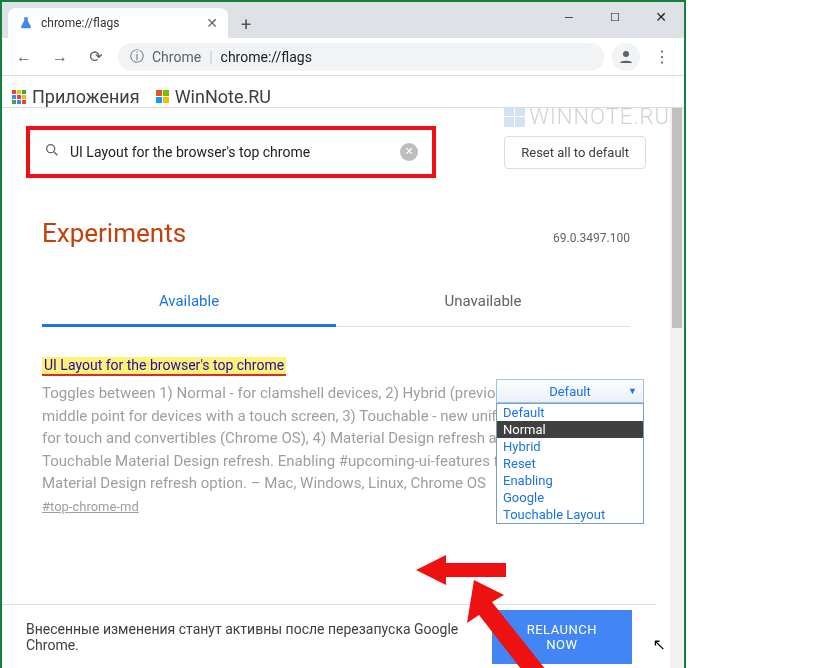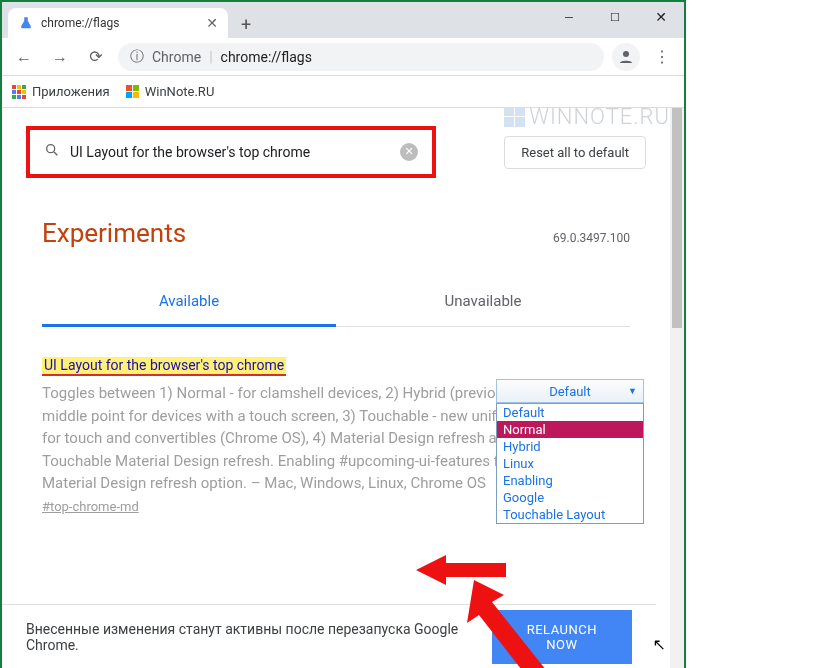--- a/index.html
+++ b/index.html
@@ -20,21 +20,21 @@
 
 
 .toolbar { height: 38px; display: flex; align-items: center; padding: 0 8px; gap: 8px; border-bottom: 1px solid #dadce0; background: #fff;}
 .nav-btn { width: 28px; height: 28px; display: flex; align-items: center; justify-content: center; color: #5f6368; border-radius: 50%; }
 .omnibox { flex: 1; height: 28px; background: #f1f3f4; border-radius: 14px; display: flex; align-items: center; padding: 0 12px; gap: 8px; font-size: 14px; color: #5f6368; }
 .omnibox .divider { color: #c6c6c6; }
 .omnibox .url-text { color: #202124; }
 .user-icon { width: 28px; height: 28px; border-radius: 50%; background: #f1f3f4; display:flex; align-items:center; justify-content:center; }
 
 
-.bookmarks { height: 32px; display: flex; align-items: center; padding: 0 10px; gap: 16px; border-bottom: 1px solid #dadce0; font-size: 13px; color: #3c4043; }
+.bookmarks { height: 32px; display: flex; align-items: flex-end; padding: 0 10px; gap: 16px; border-bottom: 1px solid #dadce0; font-size: 18px; color: #3c4043; }
 .bk-item { display: flex; align-items: center; gap: 6px; }
 .apps-icon { display: grid; grid-template-columns: repeat(3,4px); grid-gap: 1px; }
 .apps-icon span { width:4px; height:4px; background:#5f6368; }
 .apps-icon span:nth-child(1){background:#ea4335;} .apps-icon span:nth-child(2){background:#fbbc05;}
 .apps-icon span:nth-child(3){background:#34a853;} .apps-icon span:nth-child(4){background:#4285f4;}
 .apps-icon span:nth-child(5){background:#ea4335;} .apps-icon span:nth-child(6){background:#fbbc05;}
 .apps-icon span:nth-child(7){background:#34a853;} .apps-icon span:nth-child(8){background:#4285f4;}
 .apps-icon span:nth-child(9){background:#ea4335;}
 .winnote-icon { display: grid; grid-template-columns: repeat(2,6px); grid-gap:1px; }
 .winnote-icon span{width:6px;height:6px;} 
@@ -67,21 +67,21 @@
 .flag-item { padding: 28px 40px 0 40px; position: relative; }
 .flag-title { display:inline; font-size:14px; color:#1a0dab; background: #fff176; border-bottom: 2px solid #d32f2f; padding: 0 2px 1px 2px;}
 .flag-desc { font-size:15px; color:#9e9e9e; line-height:1.5; margin-top: 8px; max-width: 540px;}
 .flag-hash { font-size:13px; color:#9e9e9e; text-decoration: underline; margin-top: 4px; display:inline-block;}
 
 .select-wrap { position:absolute; right: 26px; top: 52px; width: 148px; }
 .select-btn { width:100%; height:24px; border:1px solid #a0c3e8; background: linear-gradient(#fdfdfd,#e9f0f8); display:flex; align-items:center; justify-content:center; font-size:13px; color:#1a73e8; position:relative;}
 .select-btn::after { content:"▼"; position:absolute; right:6px; font-size:9px; color:#1a73e8;}
 .dropdown { border:1px solid #7b9ebd; background:#fff; font-size:13px; }
 .dd-item { padding: 1px 6px; color:#1a73e8; }
-.dd-item.sel { background:#be185d; color:#fff; }
+.dd-item.sel { background:#404040; color:#fff; }
 
 
 .footer { position:absolute; left:0; right:14px; bottom:0; height:64px; border-top:1px solid #e0e0e0; background:#fff; display:flex; align-items:center; padding: 0 24px; }
 .footer-text { font-size:14px; color:#3c4043; }
 .relaunch { margin-left:auto; background:#4285f4; color:#fff; font-size:13px; letter-spacing:0.5px; padding: 12px 20px; border:none;}
 
 
 .watermark { position:absolute; right:14px; top:-4px; font-size:22px; color:#cfd3d7; letter-spacing:1px; font-weight:300; display:flex; align-items:center; gap:4px; z-index: 50; pointer-events:none;}
 .watermark .wm-icon { display:grid; grid-template-columns:repeat(2,10px); grid-gap:1px; opacity:0.5;}
 .watermark .wm-icon span{width:10px;height:10px;background:#a9c7e8;}
@@ -205,21 +205,21 @@
         <span class="flag-title">UI Layout for the browser's top chrome</span>
         <p class="flag-desc">Toggles between 1) Normal - for clamshell devices, 2) Hybrid (previously touch) - middle point for devices with a touch screen, 3) Touchable - new unified interface for touch and convertibles (Chrome OS), 4) Material Design refresh and 5) Touchable Material Design refresh. Enabling #upcoming-ui-features forces the Material Design refresh option. – Mac, Windows, Linux, Chrome OS</p>
         <a class="flag-hash">#top-chrome-md</a>
 
         <div class="select-wrap">
           <div class="select-btn">Default</div>
           <div class="dropdown" id="dd">
               <div class="dd-item">Default</div>
               <div class="dd-item sel">Normal</div>
               <div class="dd-item">Hybrid</div>
-              <div class="dd-item">Linux</div>
+              <div class="dd-item">Reset</div>
               <div class="dd-item">Enabling</div>
               <div class="dd-item">Google</div>
               <div class="dd-item">Touchable Layout</div>
             </div>
         </div>
       </div>
 
       <div class="footer">
         <span class="footer-text">Внесенные изменения станут активны после перезапуска Google Chrome.</span>
         <button class="relaunch">RELAUNCH NOW</button>

